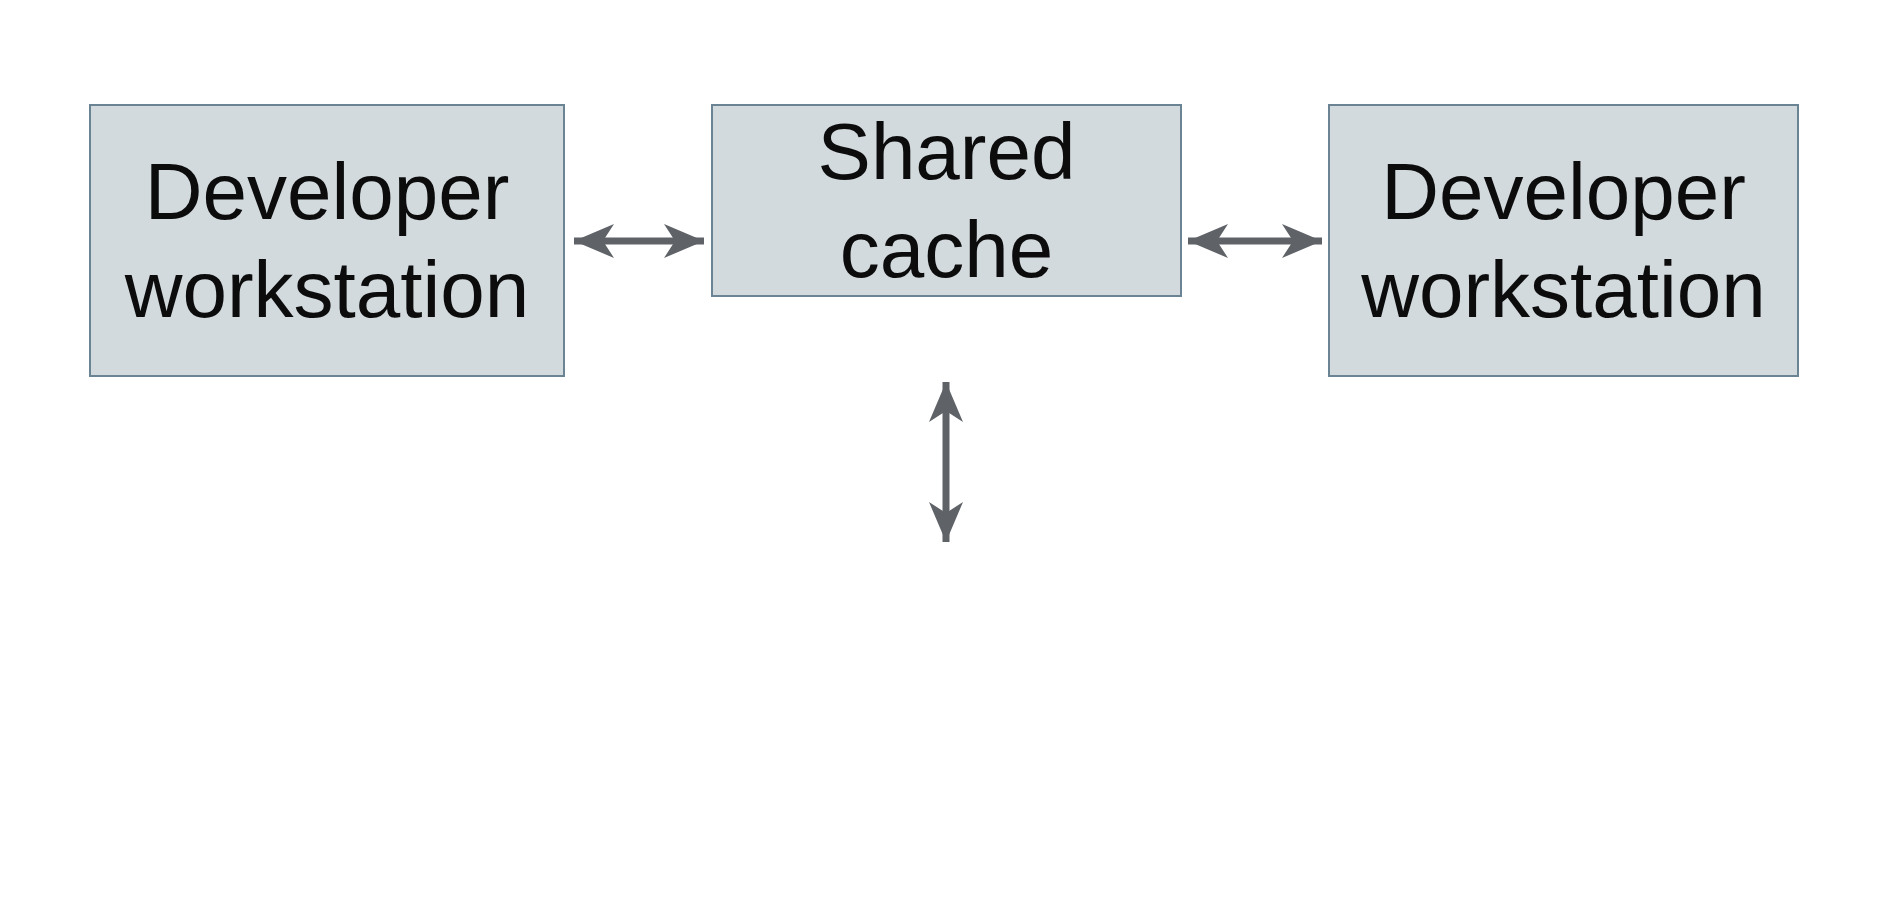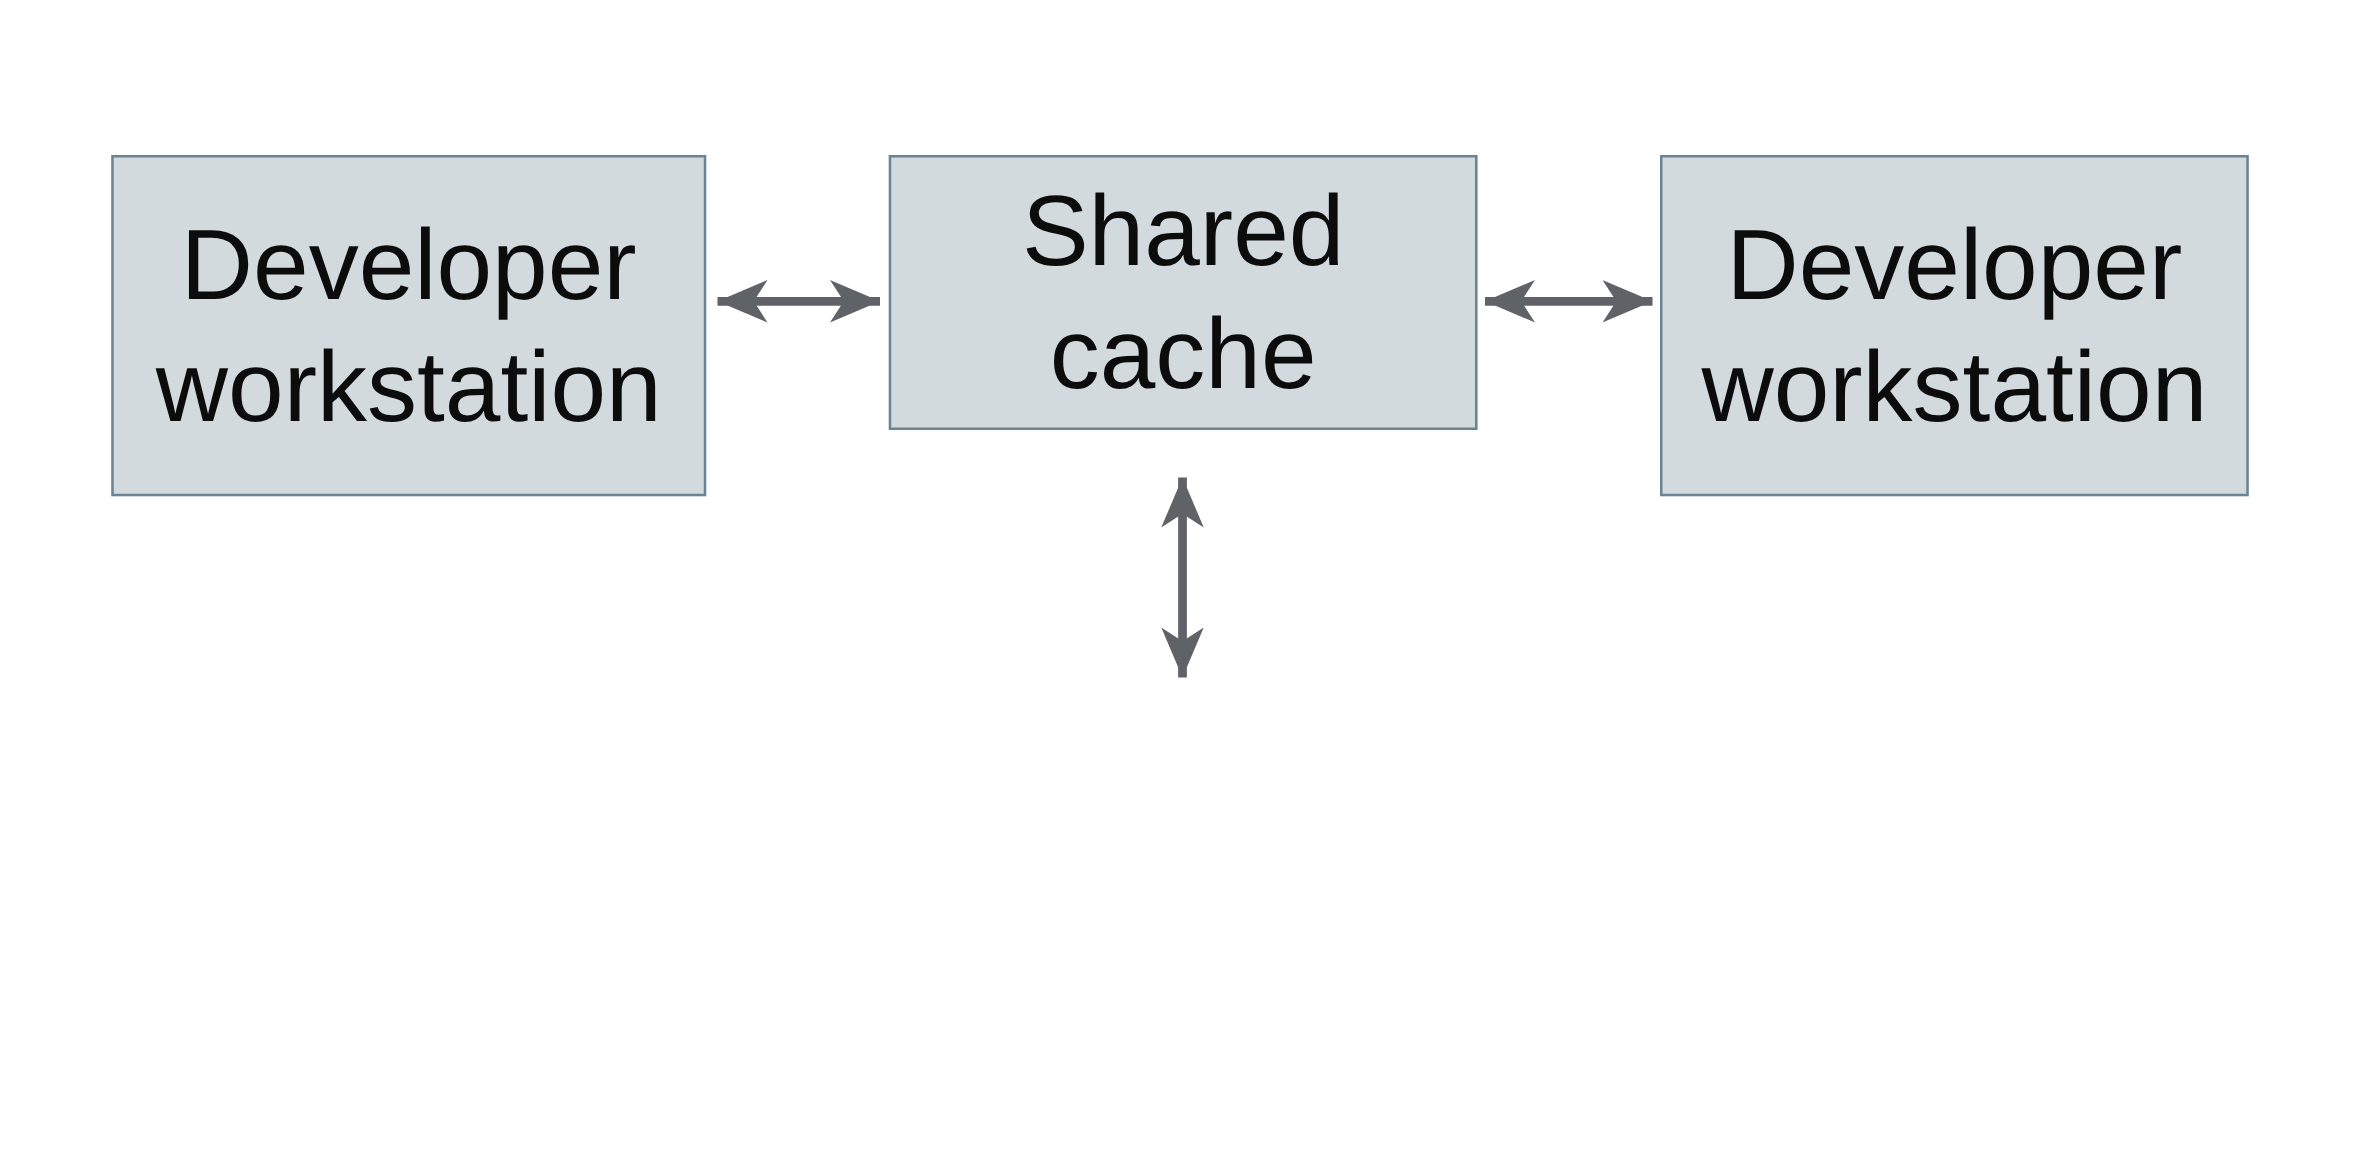--- a/index.html
+++ b/index.html
@@ -30,33 +30,32 @@
   }
 
   .node {
     position: absolute;
     background: var(--node-fill);
     border: 2px solid var(--node-border);
     display: flex;
     align-items: center;
     justify-content: center;
     text-align: center;
-    margin-top: 20px;
   }
 
   .node-label {
     font-size: 80px;
     line-height: 1.22;
     color: var(--text);
     white-space: pre-line;
     letter-spacing: 0px;
   }
 
   .node-dev-left   { left: 89px;   top: 104px; width: 476px; height: 273px; }
-  .node-cache      { left: 711px;  top: 104px; width: 471px; height: 220px; }
+  .node-cache      { left: 711px;  top: 104px; width: 471px; height: 193px; }
   .node-dev-right  { left: 1328px; top: 104px; width: 471px; height: 273px; }
   .node-ci         { left: 707px;  top: 547px; width: 477px; height: 277px; }
 
   .edge { stroke-width: 7px; }
 </style>
 </head>
 <body>
 
 <div class="canvas">
 

